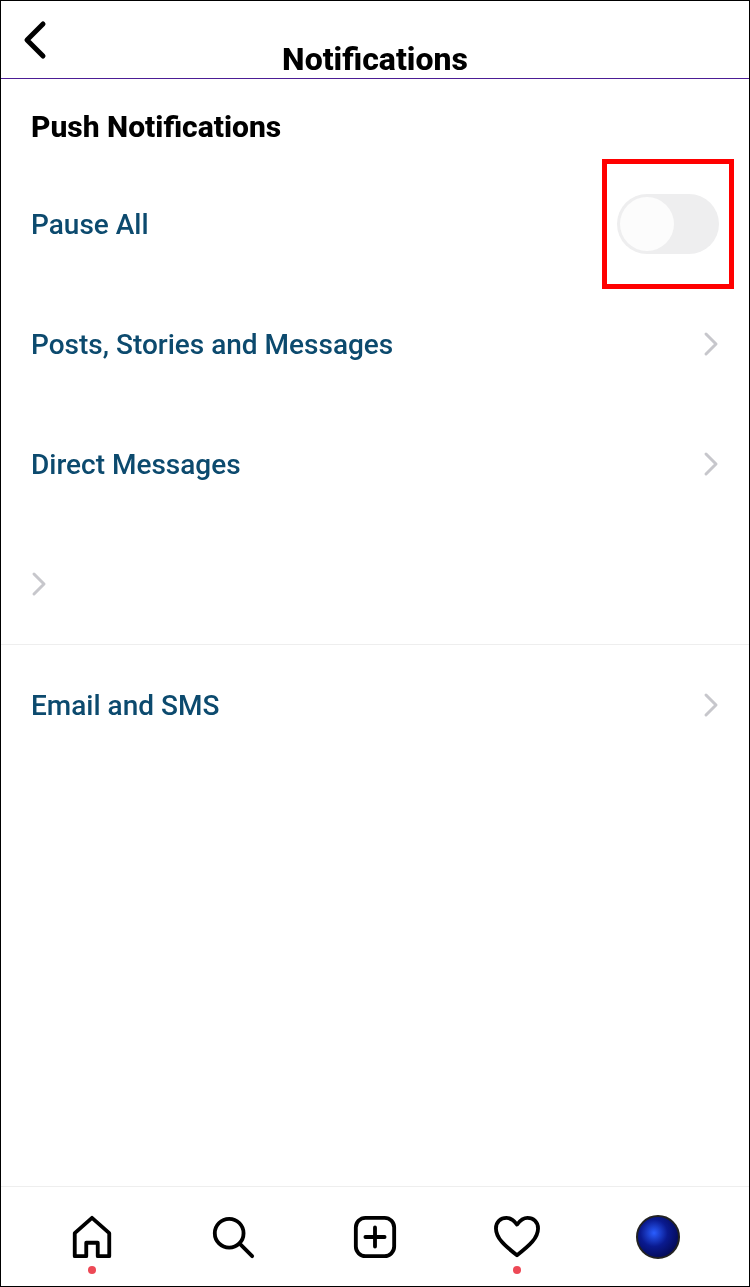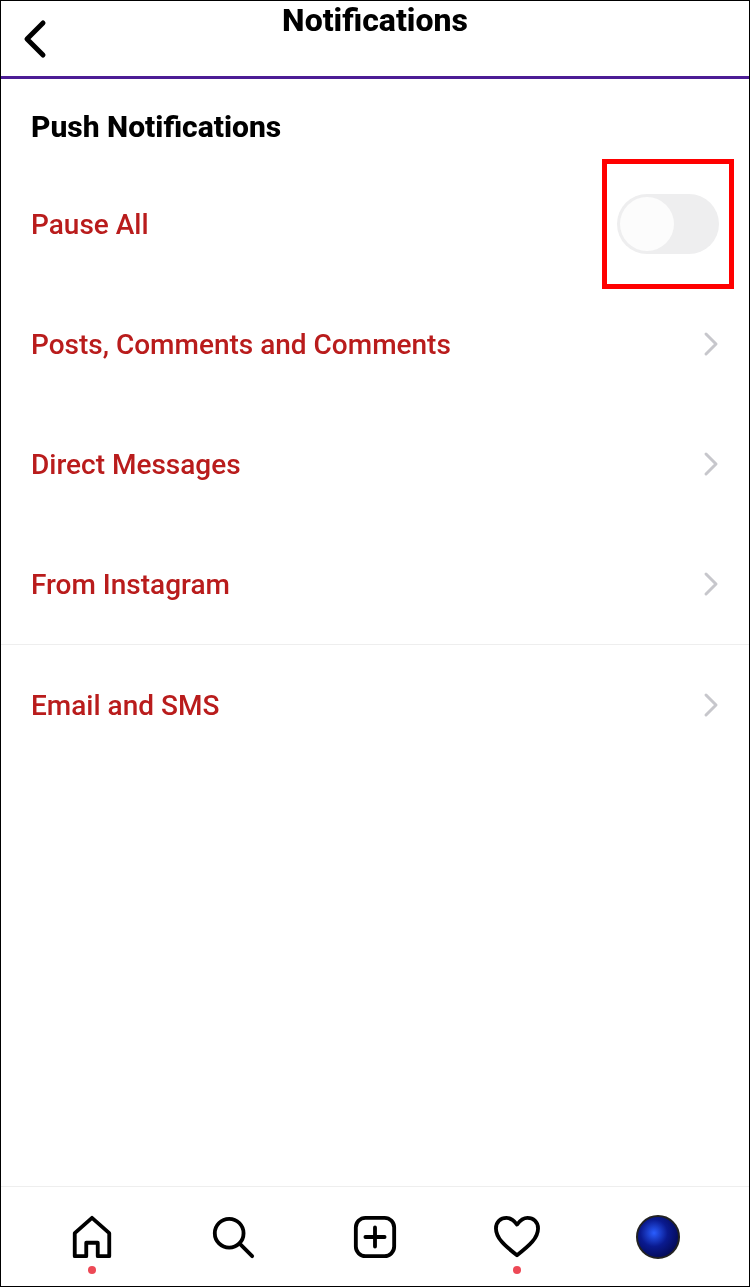--- a/index.html
+++ b/index.html
@@ -13,22 +13,22 @@
       height: 1287px;
       background: #fff;
       border: 1px solid #000;
       display: flex;
       flex-direction: column;
       position: relative;
     }
     .header {
       height: 78px;
       display: flex;
-      align-items: flex-start;
-      border-bottom: 3px solid #4c1d95;
+      align-items: flex-end;
+      border-bottom: 1px solid #4c1d95;
       position: relative;
     }
     .back-btn {
       position: absolute;
       left: 20px;
       top: 50%;
       transform: translateY(-50%);
       font-size: 42px;
       line-height: 1;
       font-weight: bold;
@@ -53,21 +53,21 @@
       display: flex;
       align-items: center;
       justify-content: space-between;
       padding: 0 30px;
       height: 120px;
       cursor: pointer;
     }
     .row-label {
       font-size: 28px;
       font-weight: 500;
-      color: #b91c1c;
+      color: #0c4a6e;
     }
     .chevron {
       color: #c7c7cc;
       font-size: 28px;
     }
     .toggle-wrap {
       position: relative;
       display: inline-block;
     }
     .highlight-box {
@@ -162,41 +162,40 @@
     <div class="row-label">Pause All</div>
     <div class="toggle-wrap">
       <div class="highlight-box"></div>
       <div class="toggle">
         <div class="toggle-knob"></div>
       </div>
     </div>
   </div>
 
   <div class="row">
-    <div class="row-label">Posts, Comments and Comments</div>
+    <div class="row-label">Posts, Stories and Messages</div>
     <div class="chevron">
       <svg width="16" height="26" viewBox="0 0 16 26" fill="none">
           <path d="M3 3 L13 13 L3 23" stroke="#c7c7cc" stroke-width="3" stroke-linecap="round" stroke-linejoin="round"></path>
         </svg>
     </div>
   </div>
 
 
   <div class="row">
     <div class="row-label">Direct Messages</div>
     <div class="chevron">
       <svg width="16" height="26" viewBox="0 0 16 26" fill="none">
           <path d="M3 3 L13 13 L3 23" stroke="#c7c7cc" stroke-width="3" stroke-linecap="round" stroke-linejoin="round"></path>
         </svg>
     </div>
   </div>
 
 
   <div class="row">
-    <div class="row-label">From Instagram</div>
     <div class="chevron">
       <svg width="16" height="26" viewBox="0 0 16 26" fill="none">
           <path d="M3 3 L13 13 L3 23" stroke="#c7c7cc" stroke-width="3" stroke-linecap="round" stroke-linejoin="round"></path>
         </svg>
     </div>
   </div>
 
   <div class="divider"></div>
 
 

